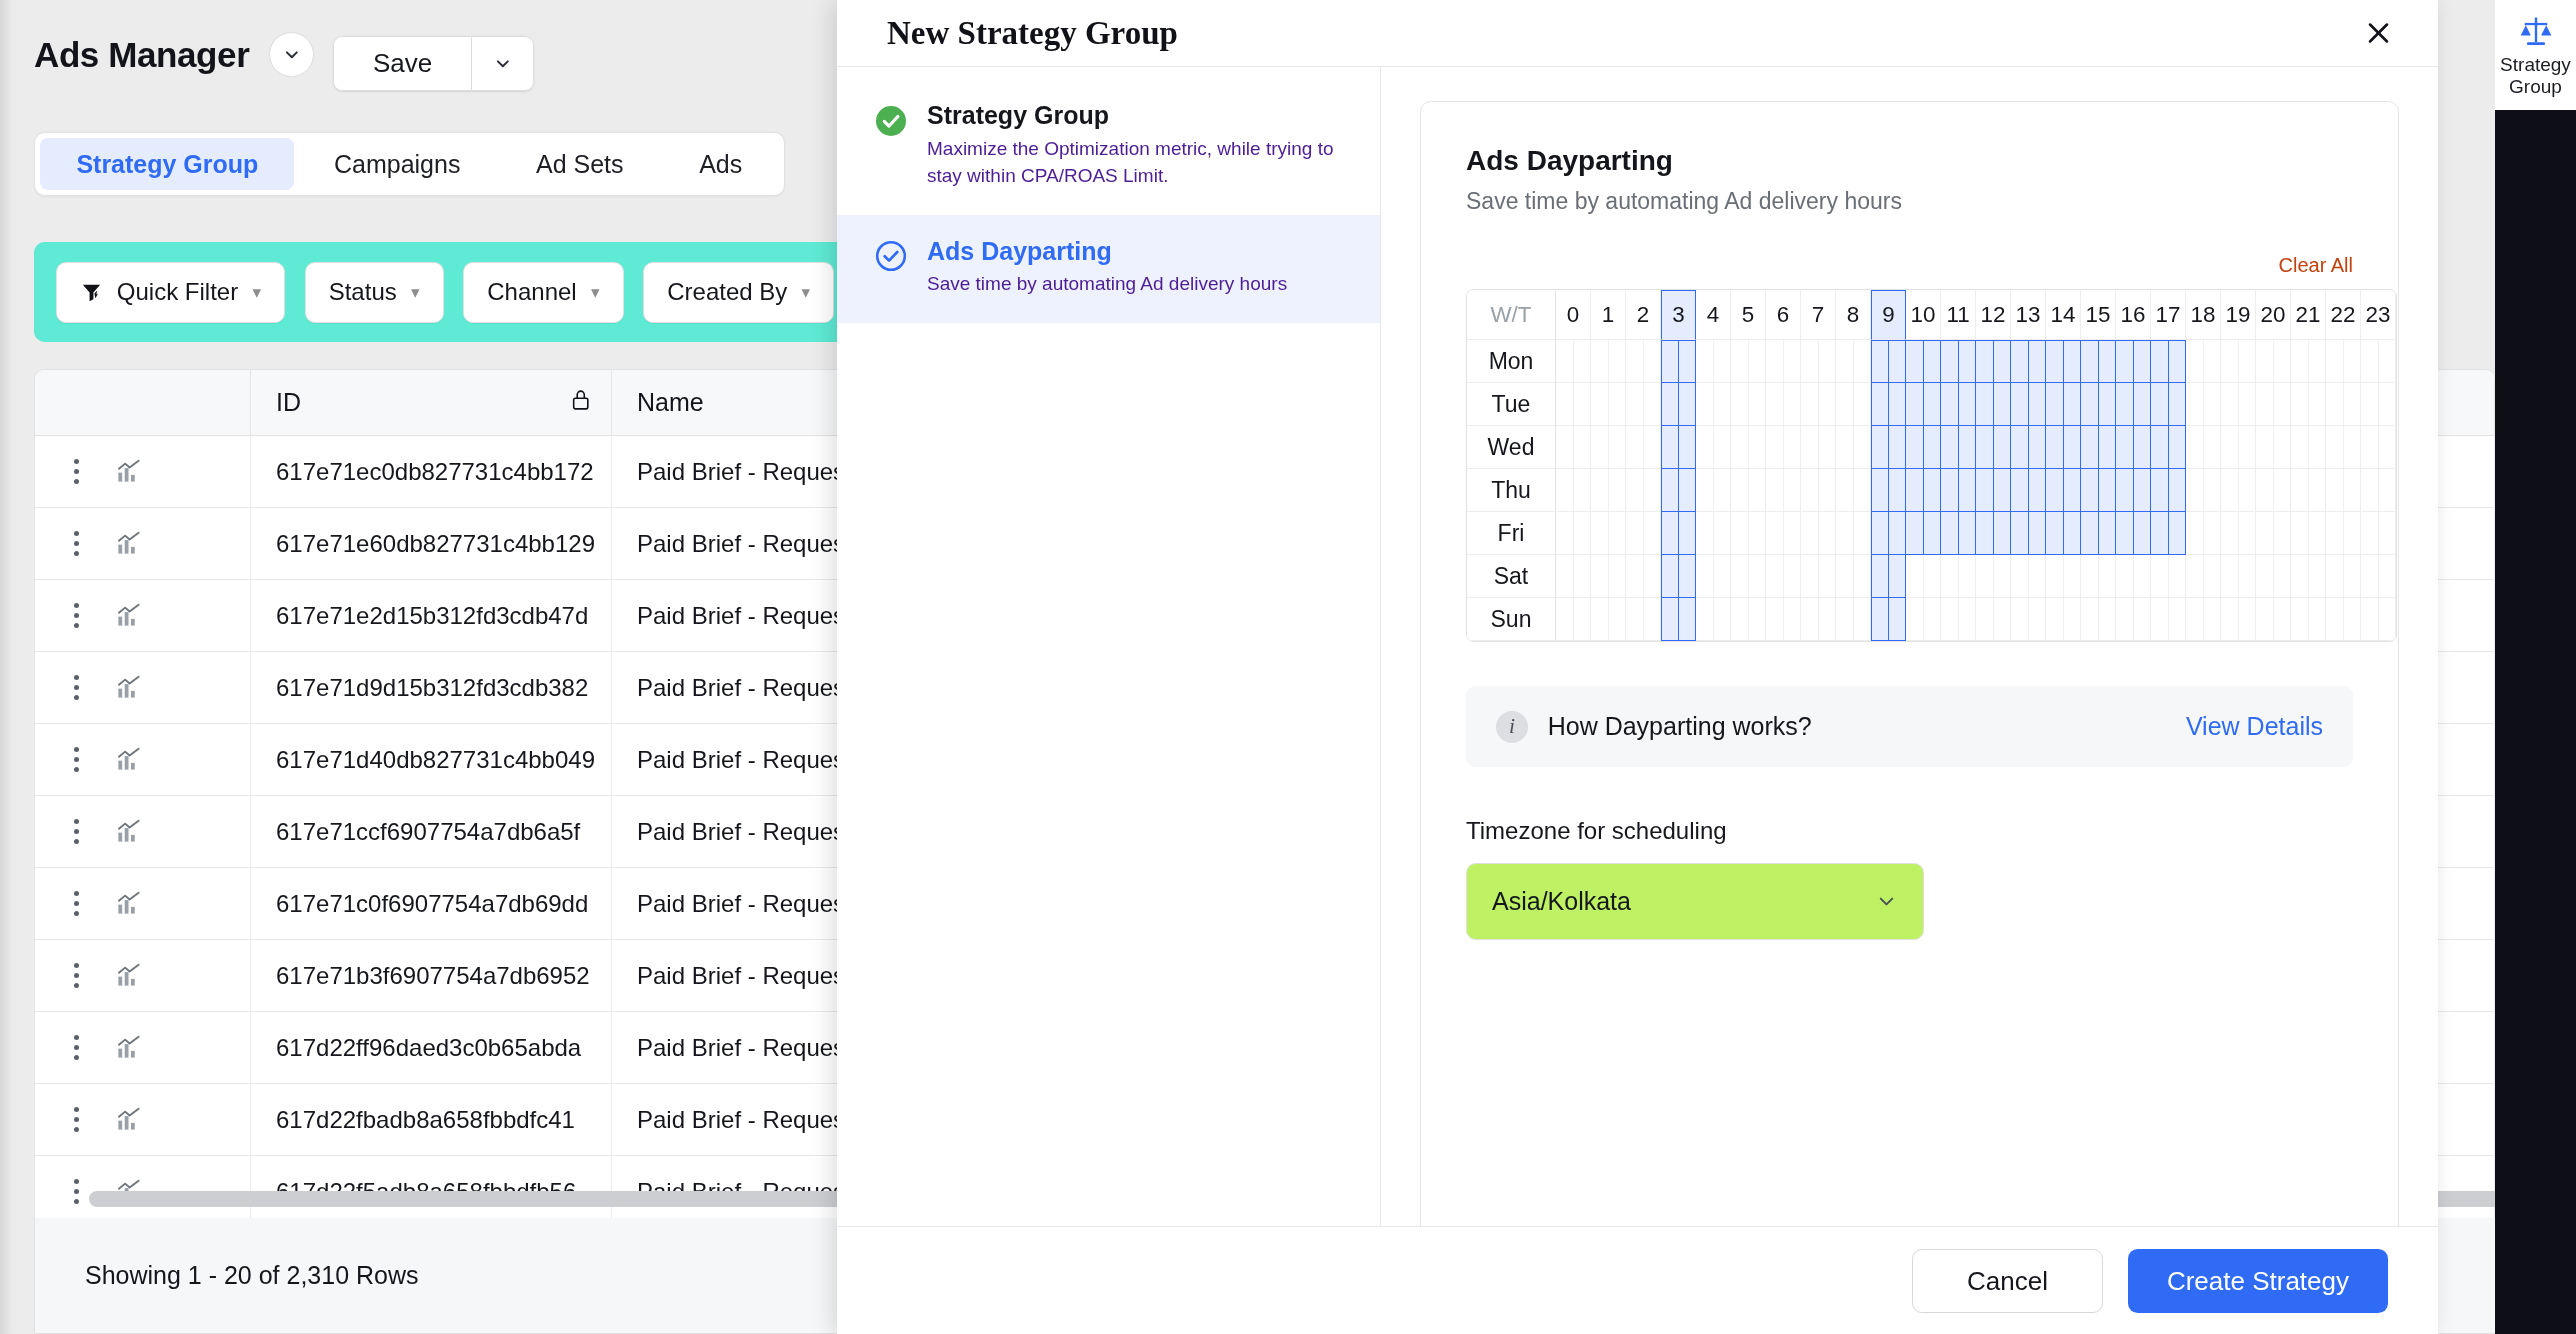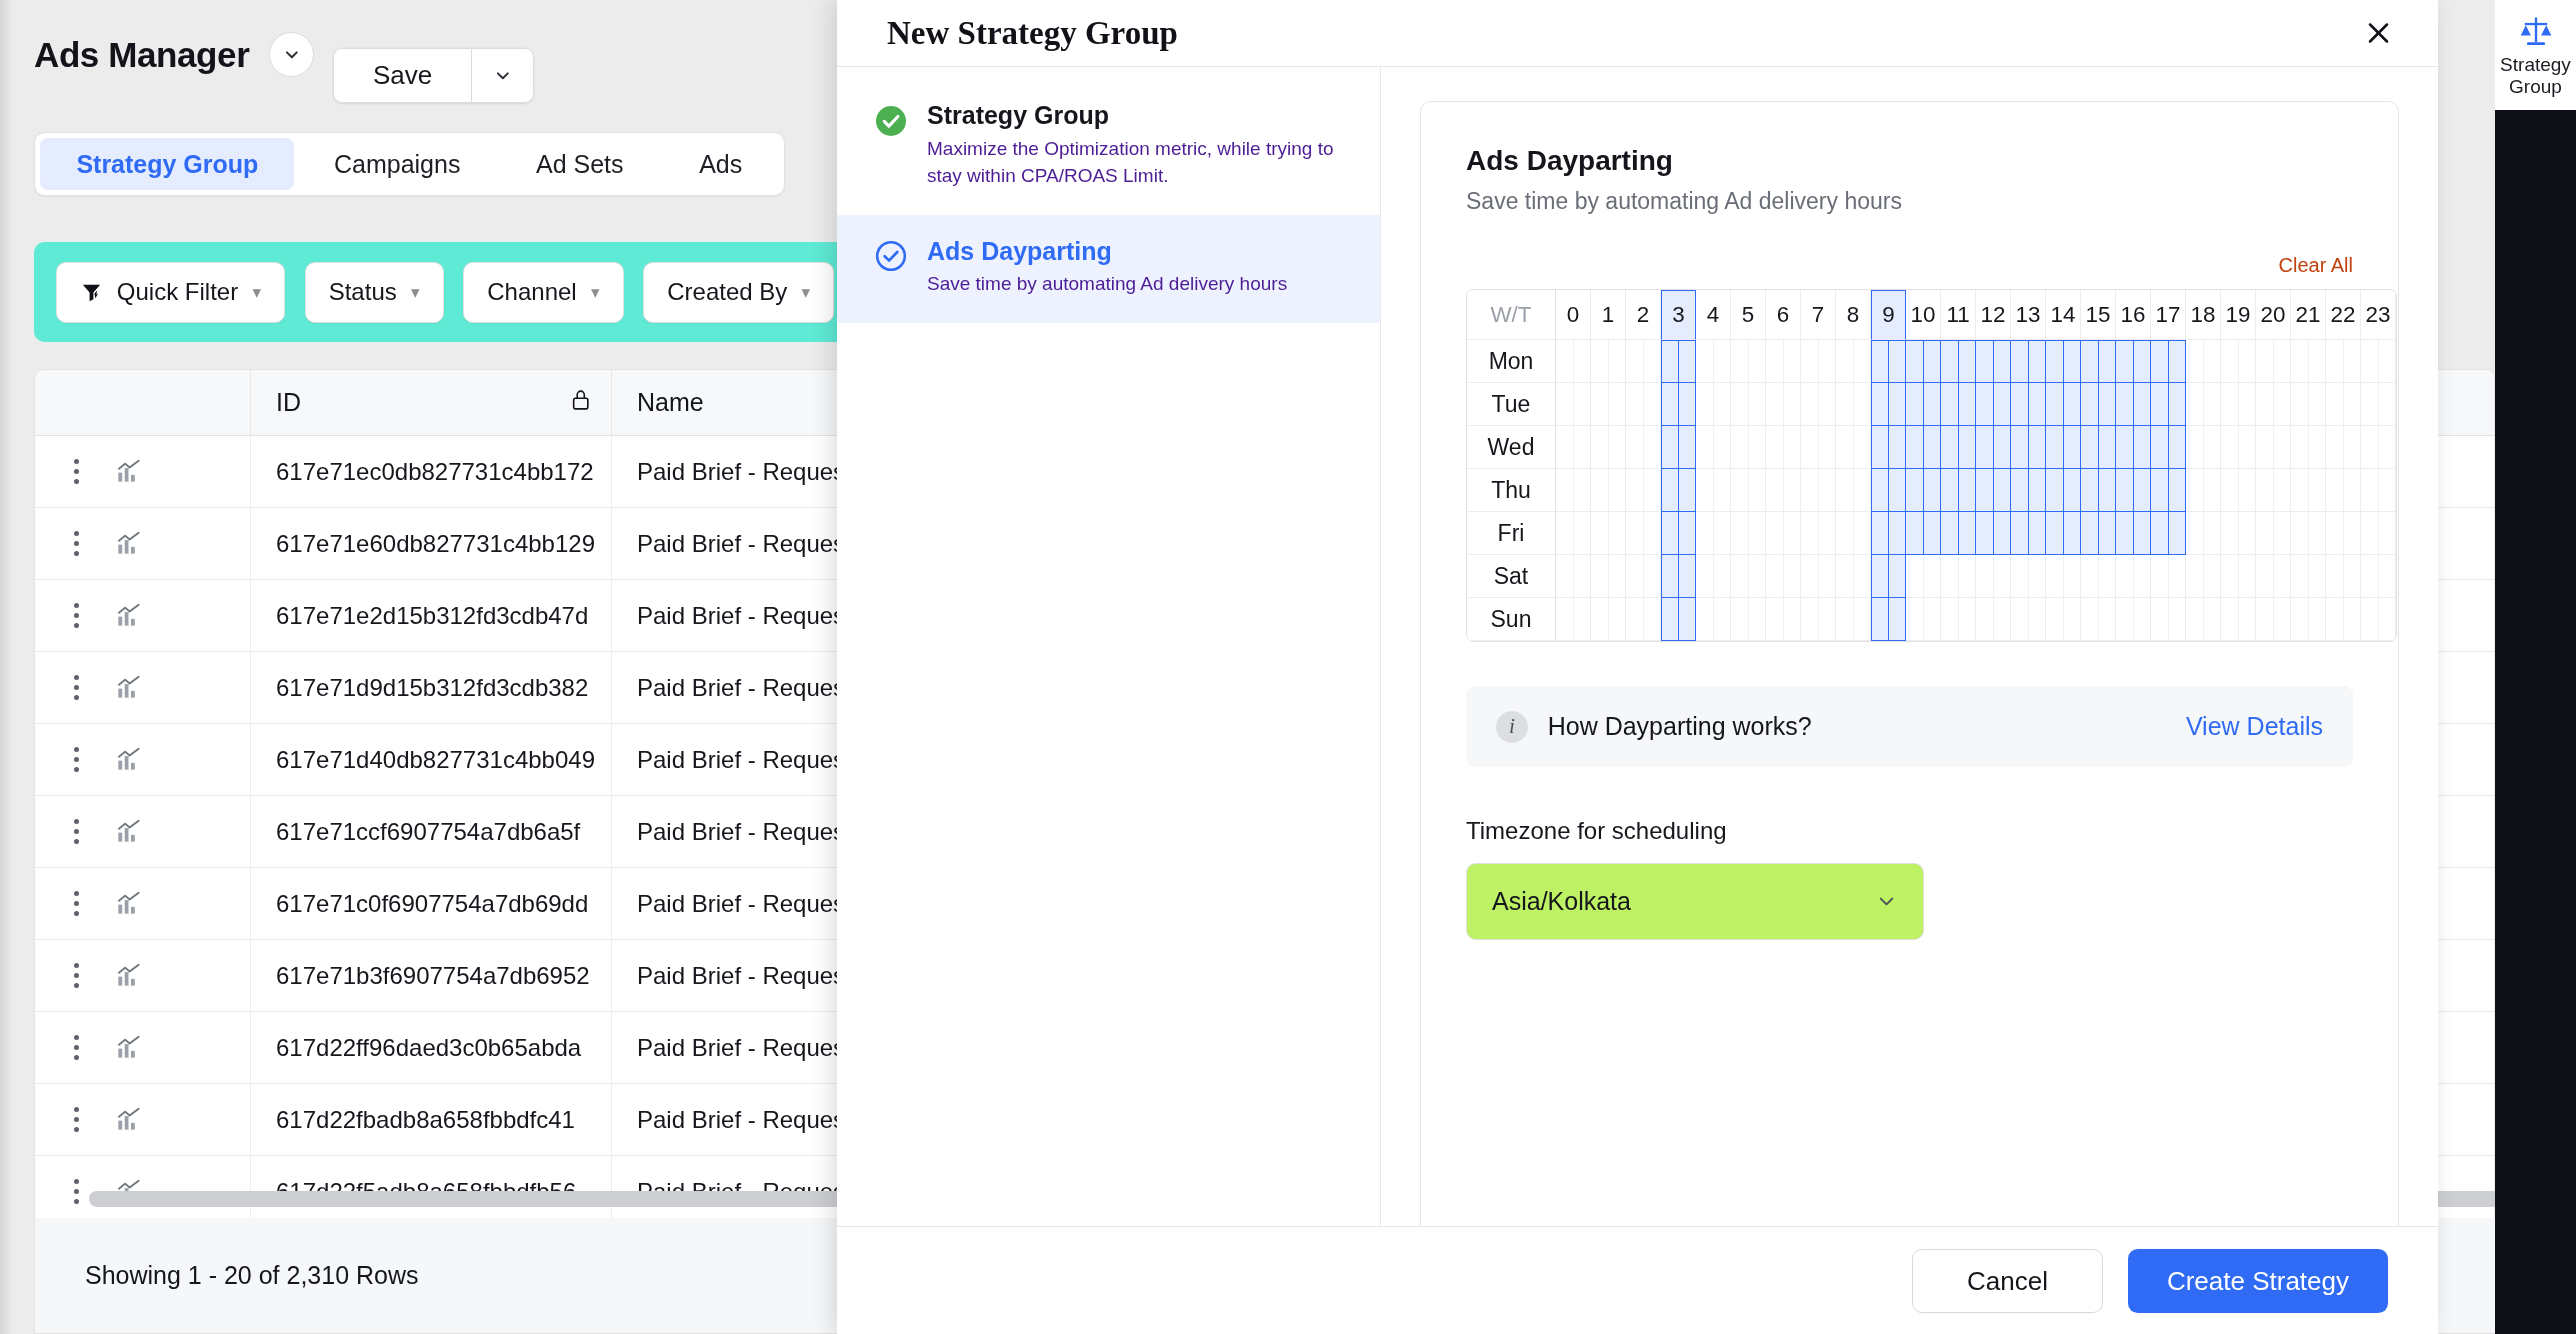--- a/index.html
+++ b/index.html
@@ -30,21 +30,21 @@
     font-size: 35px; font-weight: bold; color: #12141a; letter-spacing: -0.4px;
   }
   .title-caret {
     width: 45px; height: 45px; border-radius: 50%;
     background: #fff; border: 0.9px solid #dcdcdc;
     display: flex; align-items: center; justify-content: center;
   }
   .title-caret svg { width: 19.7px; height: 19.7px; }
 
   .save-group {
-    position: absolute; left: 333px; top: 48px;
+    position: absolute; left: 333px; top: 36px;
     display: flex; height: 55px;
     border-radius: 9px; overflow: hidden;
     box-shadow: 0 0.9px 1.8px rgba(0,0,0,.10);
   }
   .save-btn {
     background: #fff; border: 0.9px solid #dcdcdc; border-right: none;
     padding: 0 39px; font-size: 26px; font-weight: 500; color: #16181d;
     display: flex; align-items: center; cursor: pointer;
     border-radius: 9px 0 0 9px;
   }

